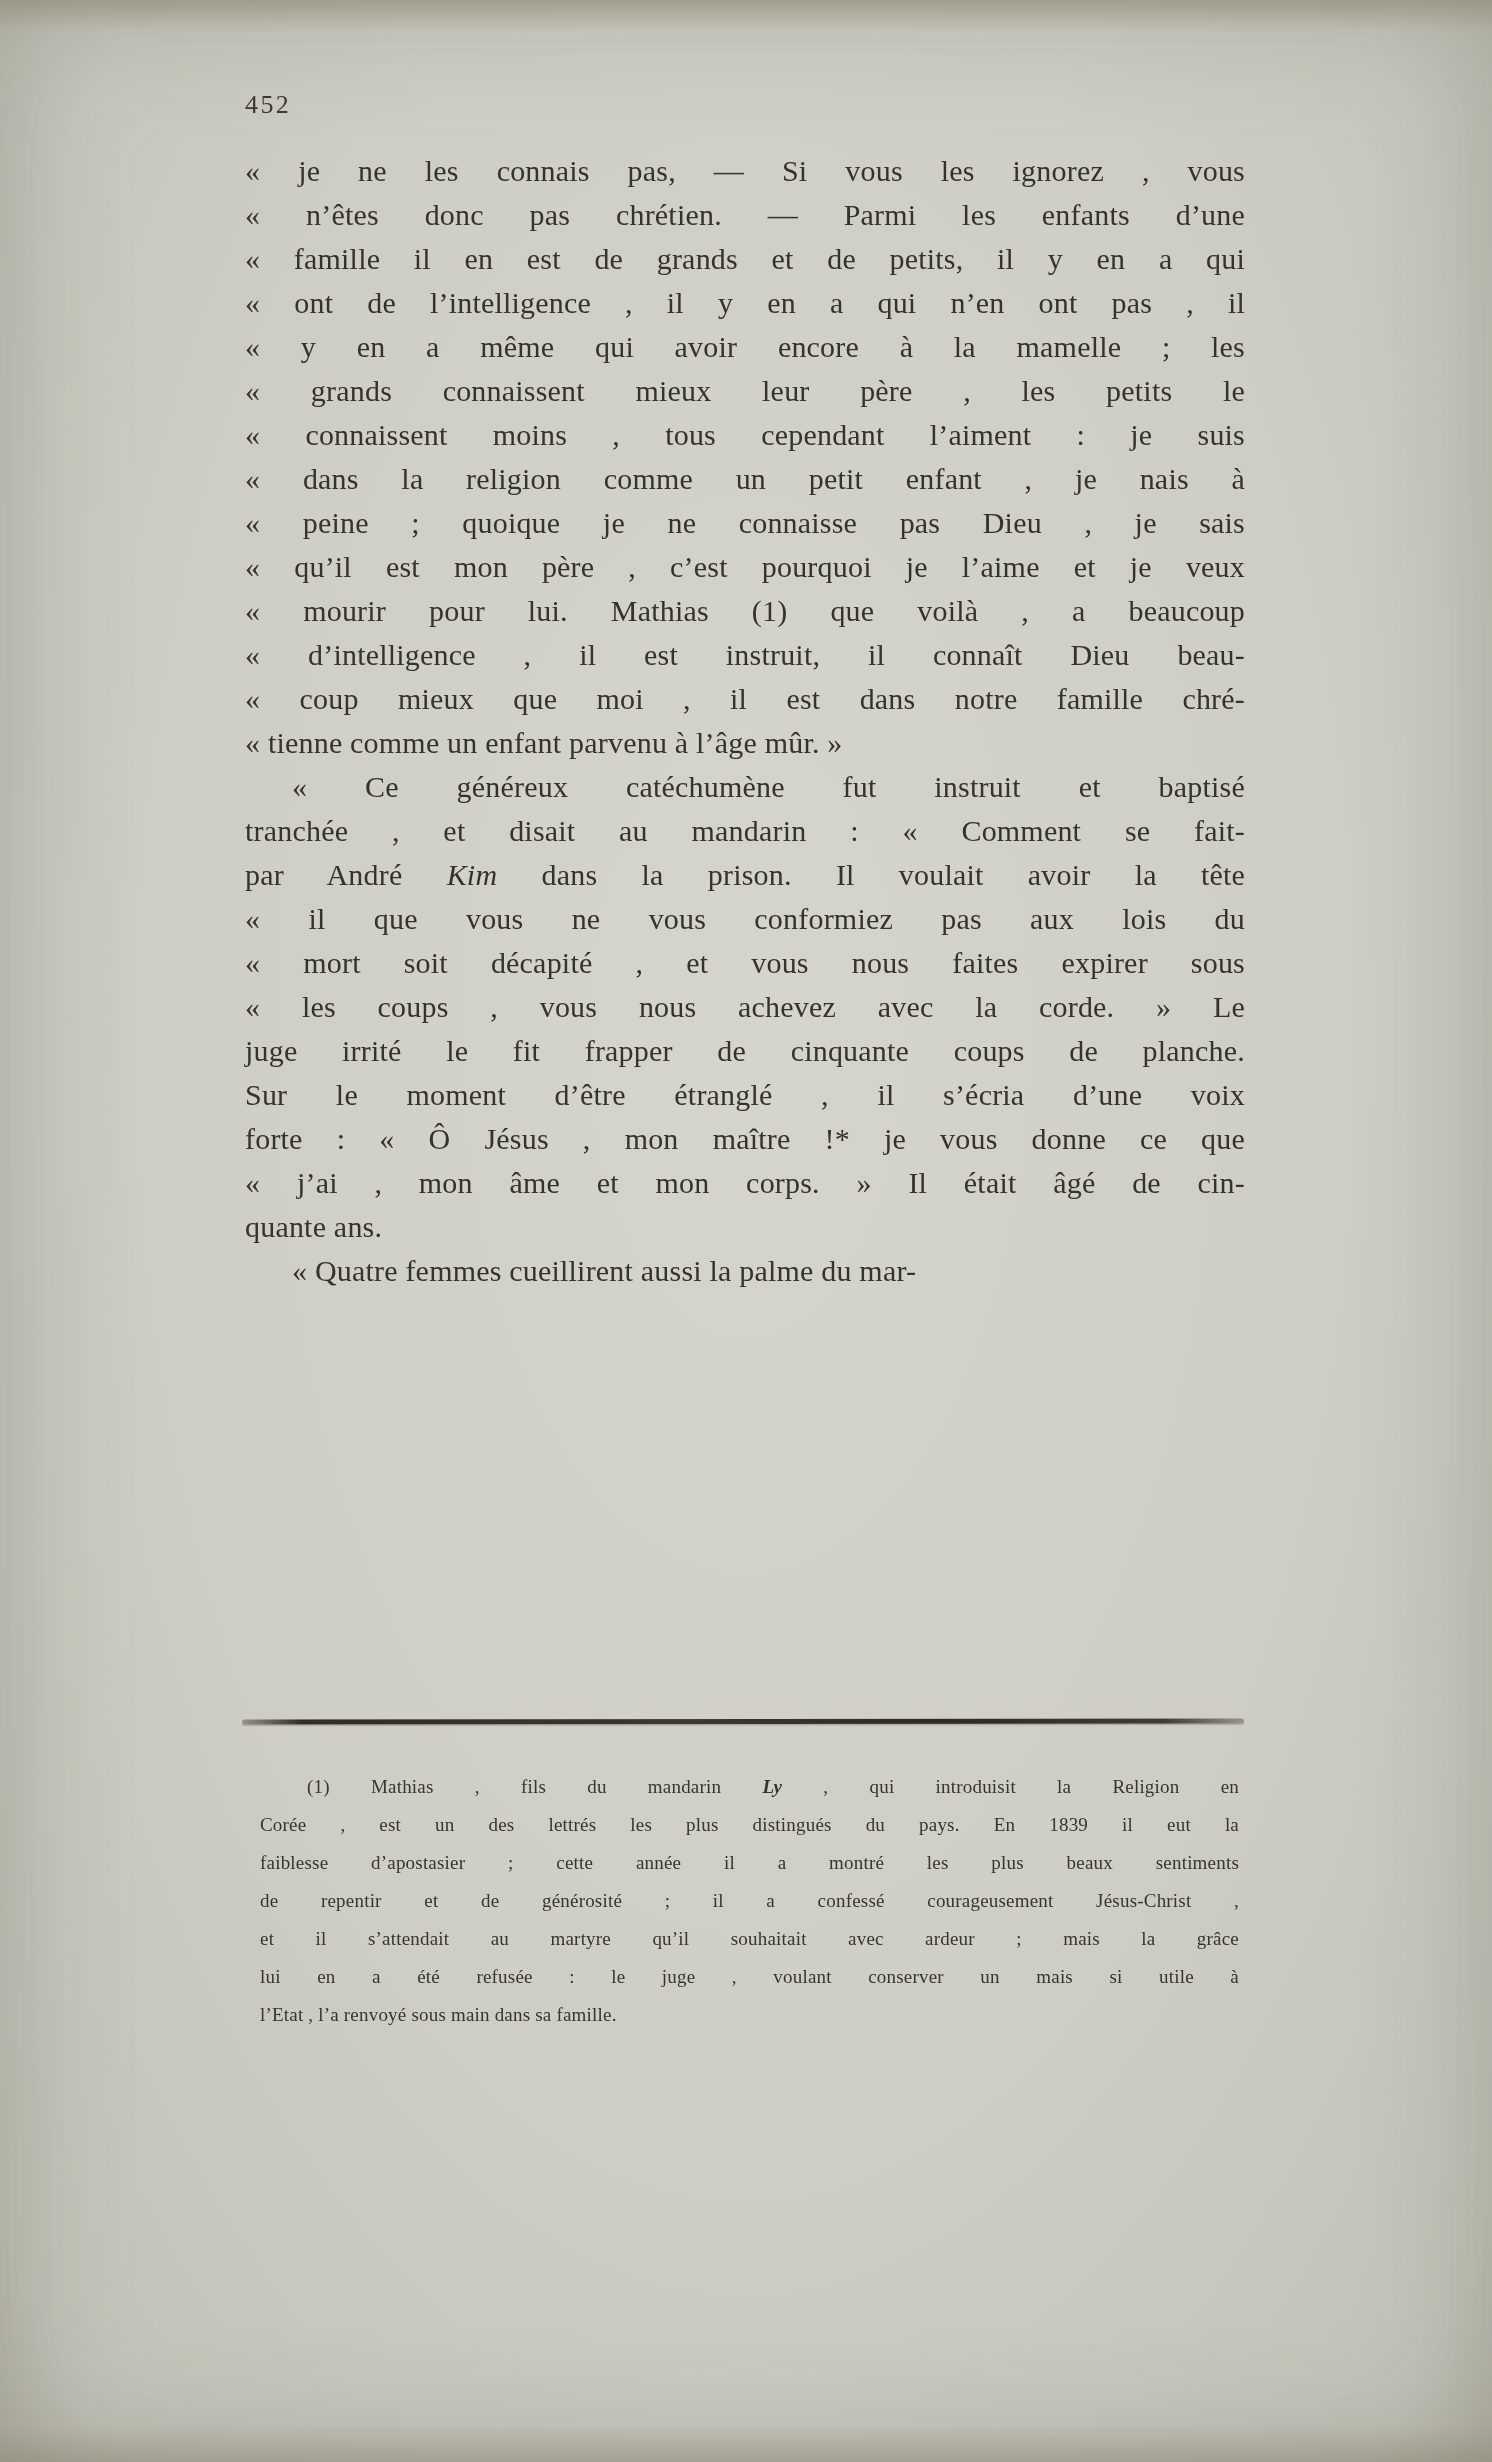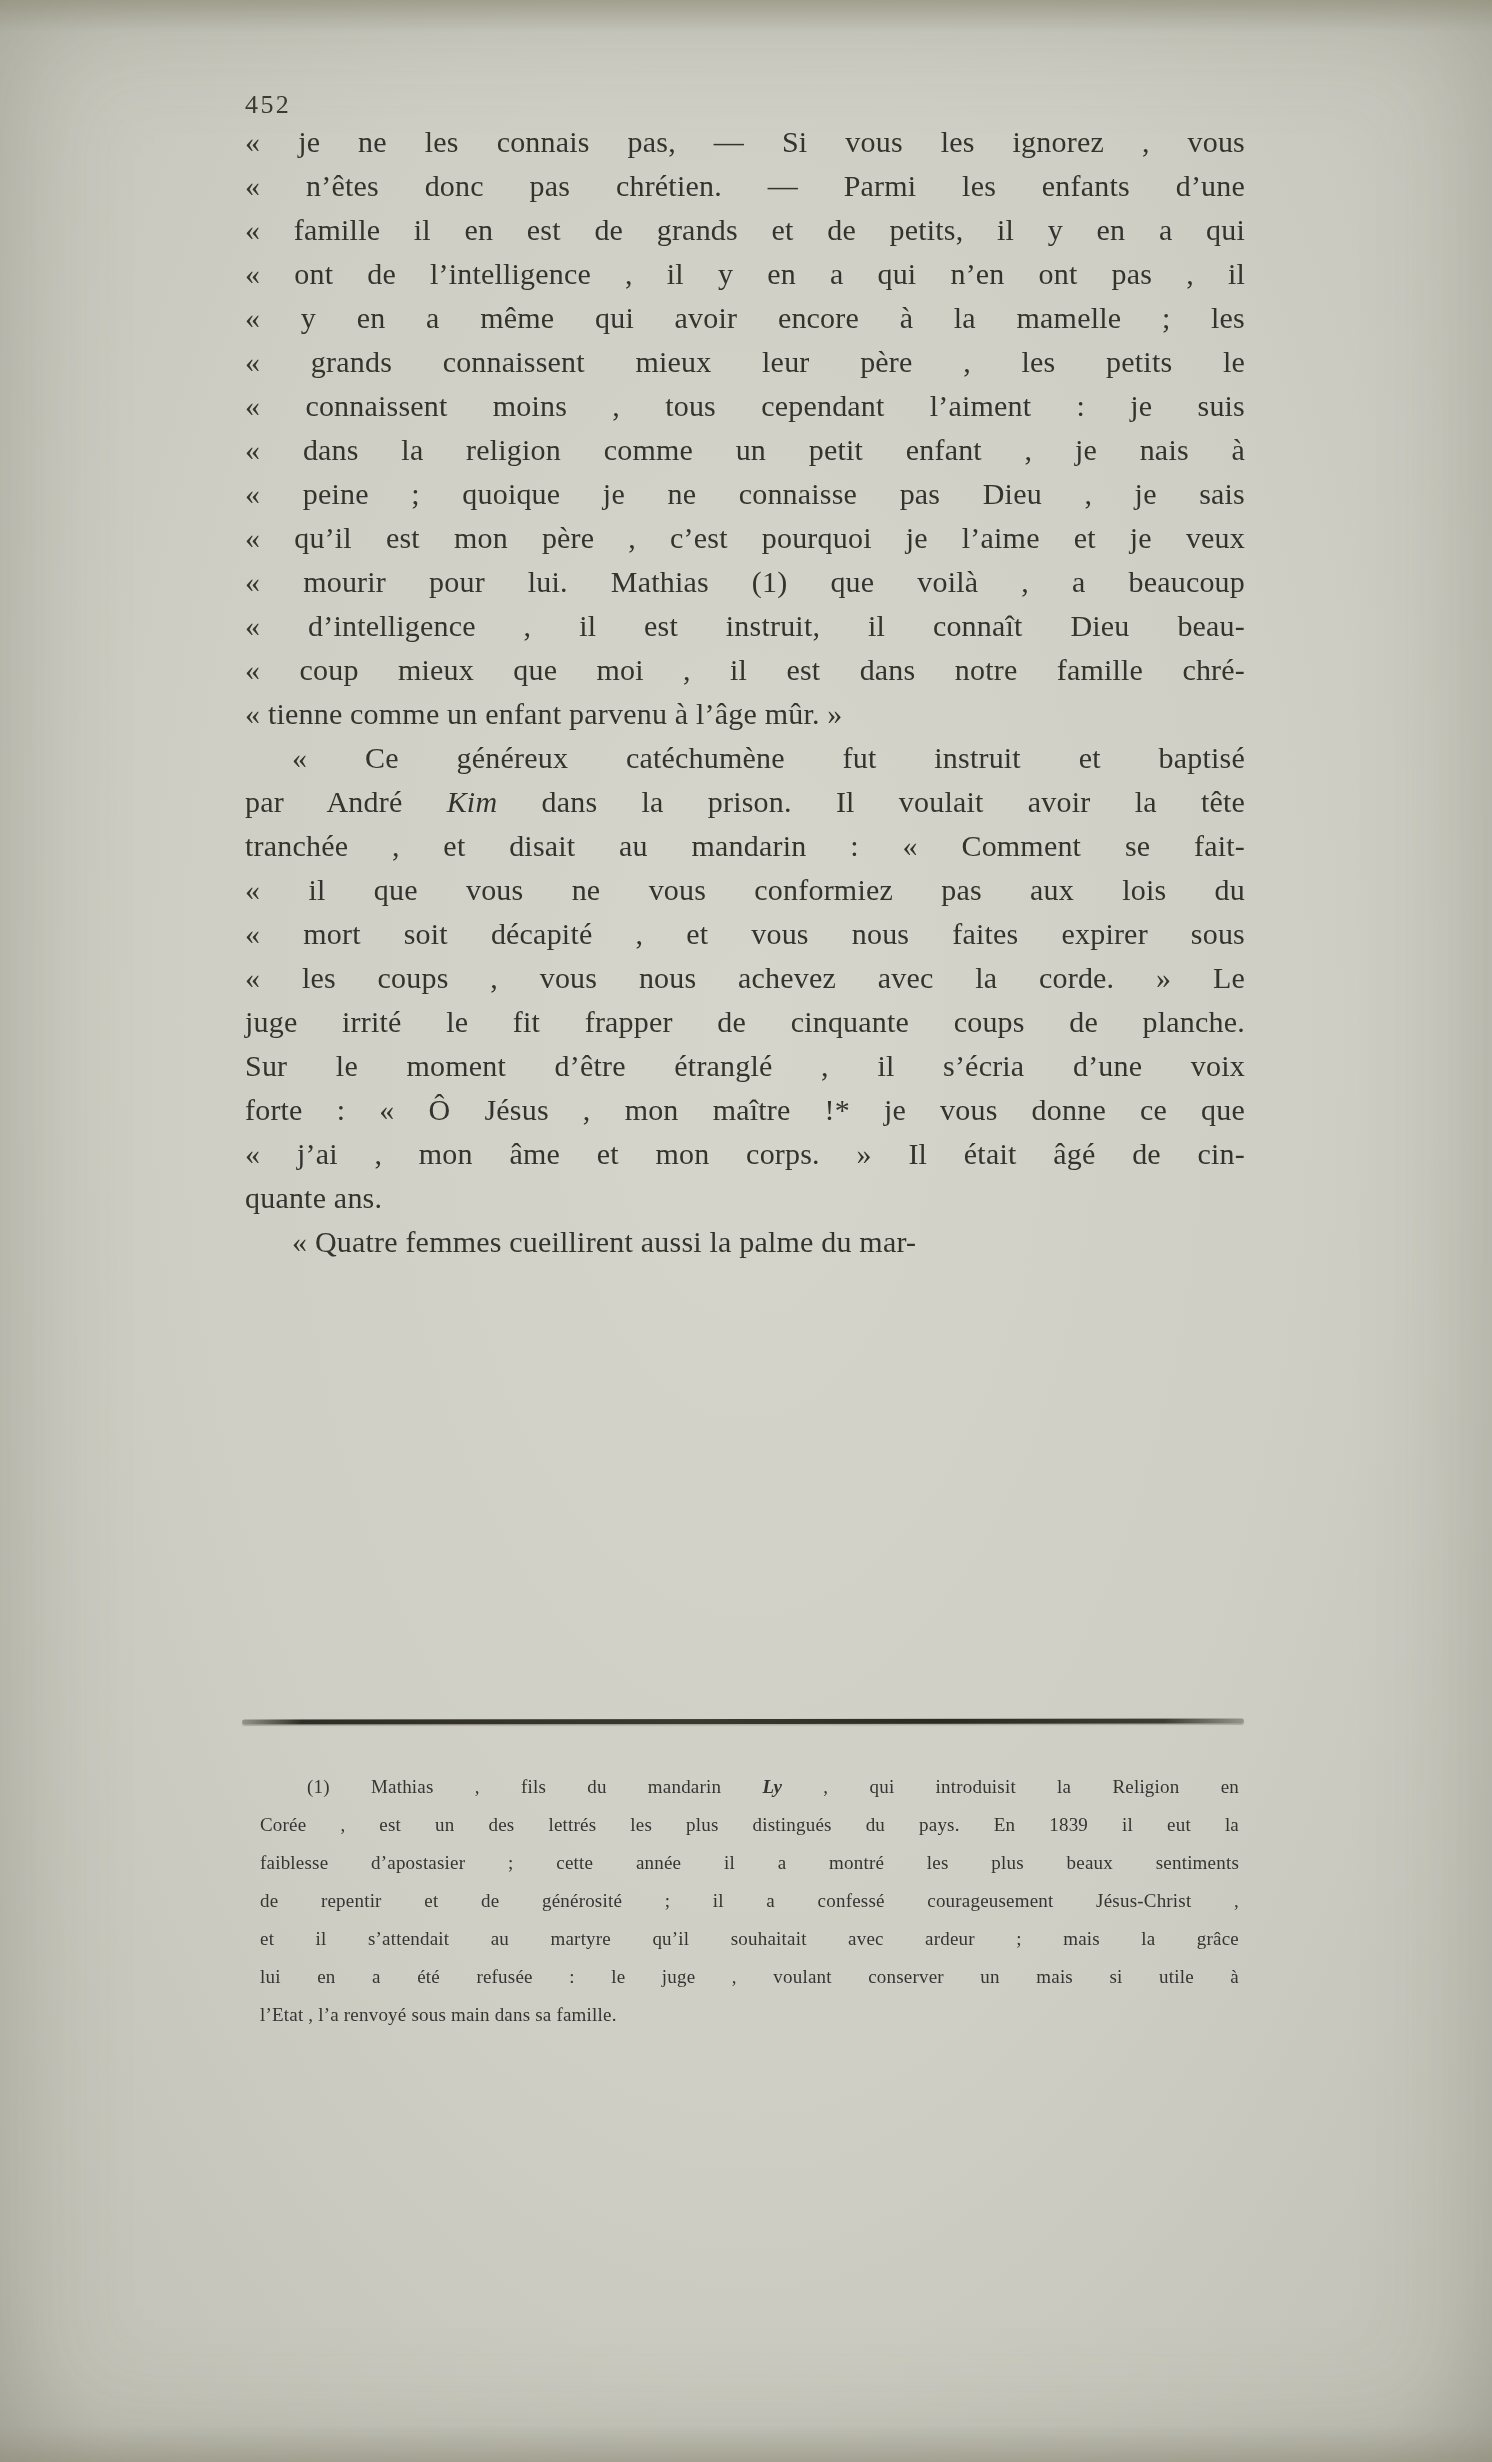--- a/index.html
+++ b/index.html
@@ -50,21 +50,21 @@
     position: absolute;
     top: 90px;
     left: 245px;
     width: 1000px;
     font-size: 26px;
     letter-spacing: 2.4px;
     color: #3b3932;
   }
   .body-text {
     position: absolute;
-    top: 120px;
+    top: 149px;
     left: 245px;
     width: 1000px;
     font-size: 30px;
     line-height: 44px;
     letter-spacing: 0.2px;
   }
   .footnote {
     position: absolute;
     top: 1768px;
     left: 260px;
@@ -113,22 +113,22 @@
       <div class="line just"><span>« grands connaissent mieux leur père , les petits le</span></div>
       <div class="line just"><span>« connaissent moins , tous cependant l’aiment : je suis</span></div>
       <div class="line just"><span>« dans la religion comme un petit enfant , je nais à</span></div>
       <div class="line just"><span>« peine ; quoique je ne connaisse pas Dieu , je sais</span></div>
       <div class="line just"><span>« qu’il est mon père , c’est pourquoi je l’aime et je veux</span></div>
       <div class="line just"><span>« mourir pour lui. Mathias (1) que voilà , a beaucoup</span></div>
       <div class="line just"><span>« d’intelligence , il est instruit, il connaît Dieu beau-</span></div>
       <div class="line just"><span>« coup mieux que moi , il est dans notre famille chré-</span></div>
       <div class="line"><span>« tienne comme un enfant parvenu à l’âge mûr. »</span></div>
       <div class="line just indent"><span>« Ce généreux catéchumène fut instruit et baptisé</span></div>
+      <div class="line just"><span>tranchée , et disait au mandarin : « Comment se fait-</span></div>
       <div class="line just"><span>par André </span><span class="seg-i">Kim</span><span> dans la prison. Il voulait avoir la tête</span></div>
-      <div class="line just"><span>tranchée , et disait au mandarin : « Comment se fait-</span></div>
       <div class="line just"><span>« il que vous ne vous conformiez pas aux lois du</span></div>
       <div class="line just"><span>« mort soit décapité , et vous nous faites expirer sous</span></div>
       <div class="line just"><span>« les coups , vous nous achevez avec la corde. » Le</span></div>
       <div class="line just"><span>juge irrité le fit frapper de cinquante coups de planche.</span></div>
       <div class="line just"><span>Sur le moment d’être étranglé , il s’écria d’une voix</span></div>
       <div class="line just"><span>forte : « Ô Jésus , mon maître !* je vous donne ce que</span></div>
       <div class="line just"><span>« j’ai , mon âme et mon corps. » Il était âgé de cin-</span></div>
       <div class="line"><span>quante ans.</span></div>
       <div class="line indent"><span>« Quatre femmes cueillirent aussi la palme du mar-</span></div>
     </div>

